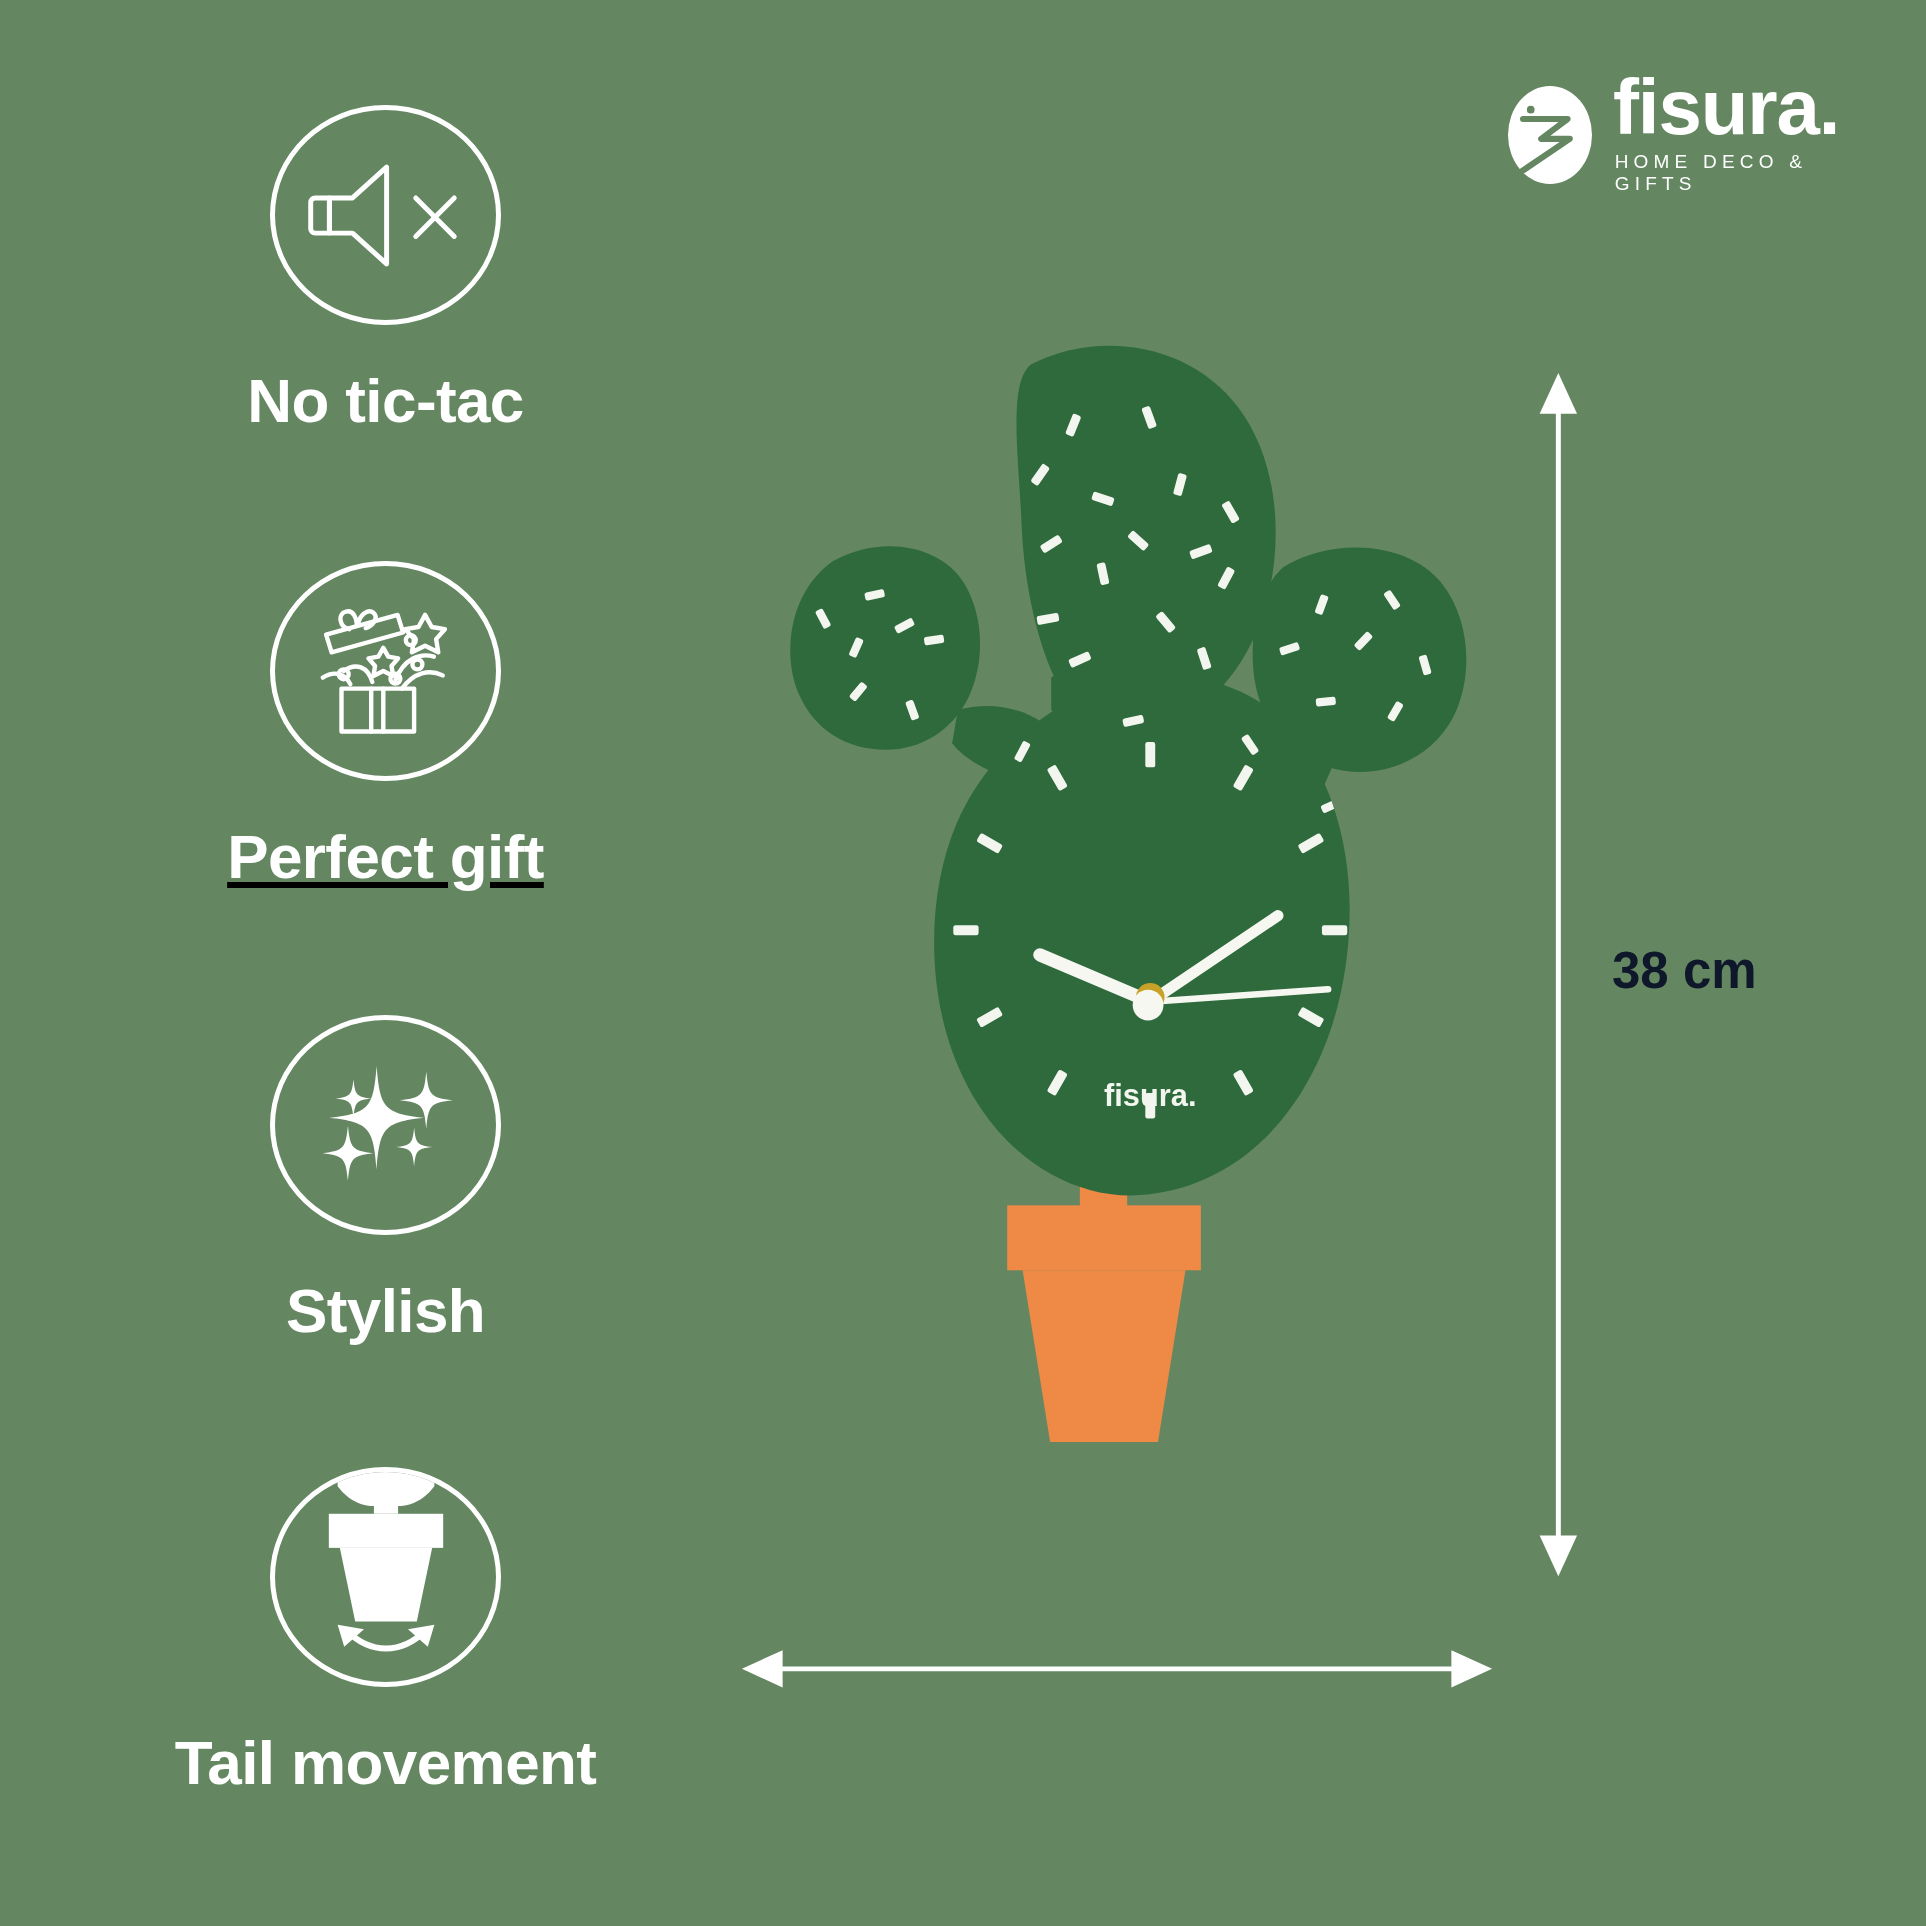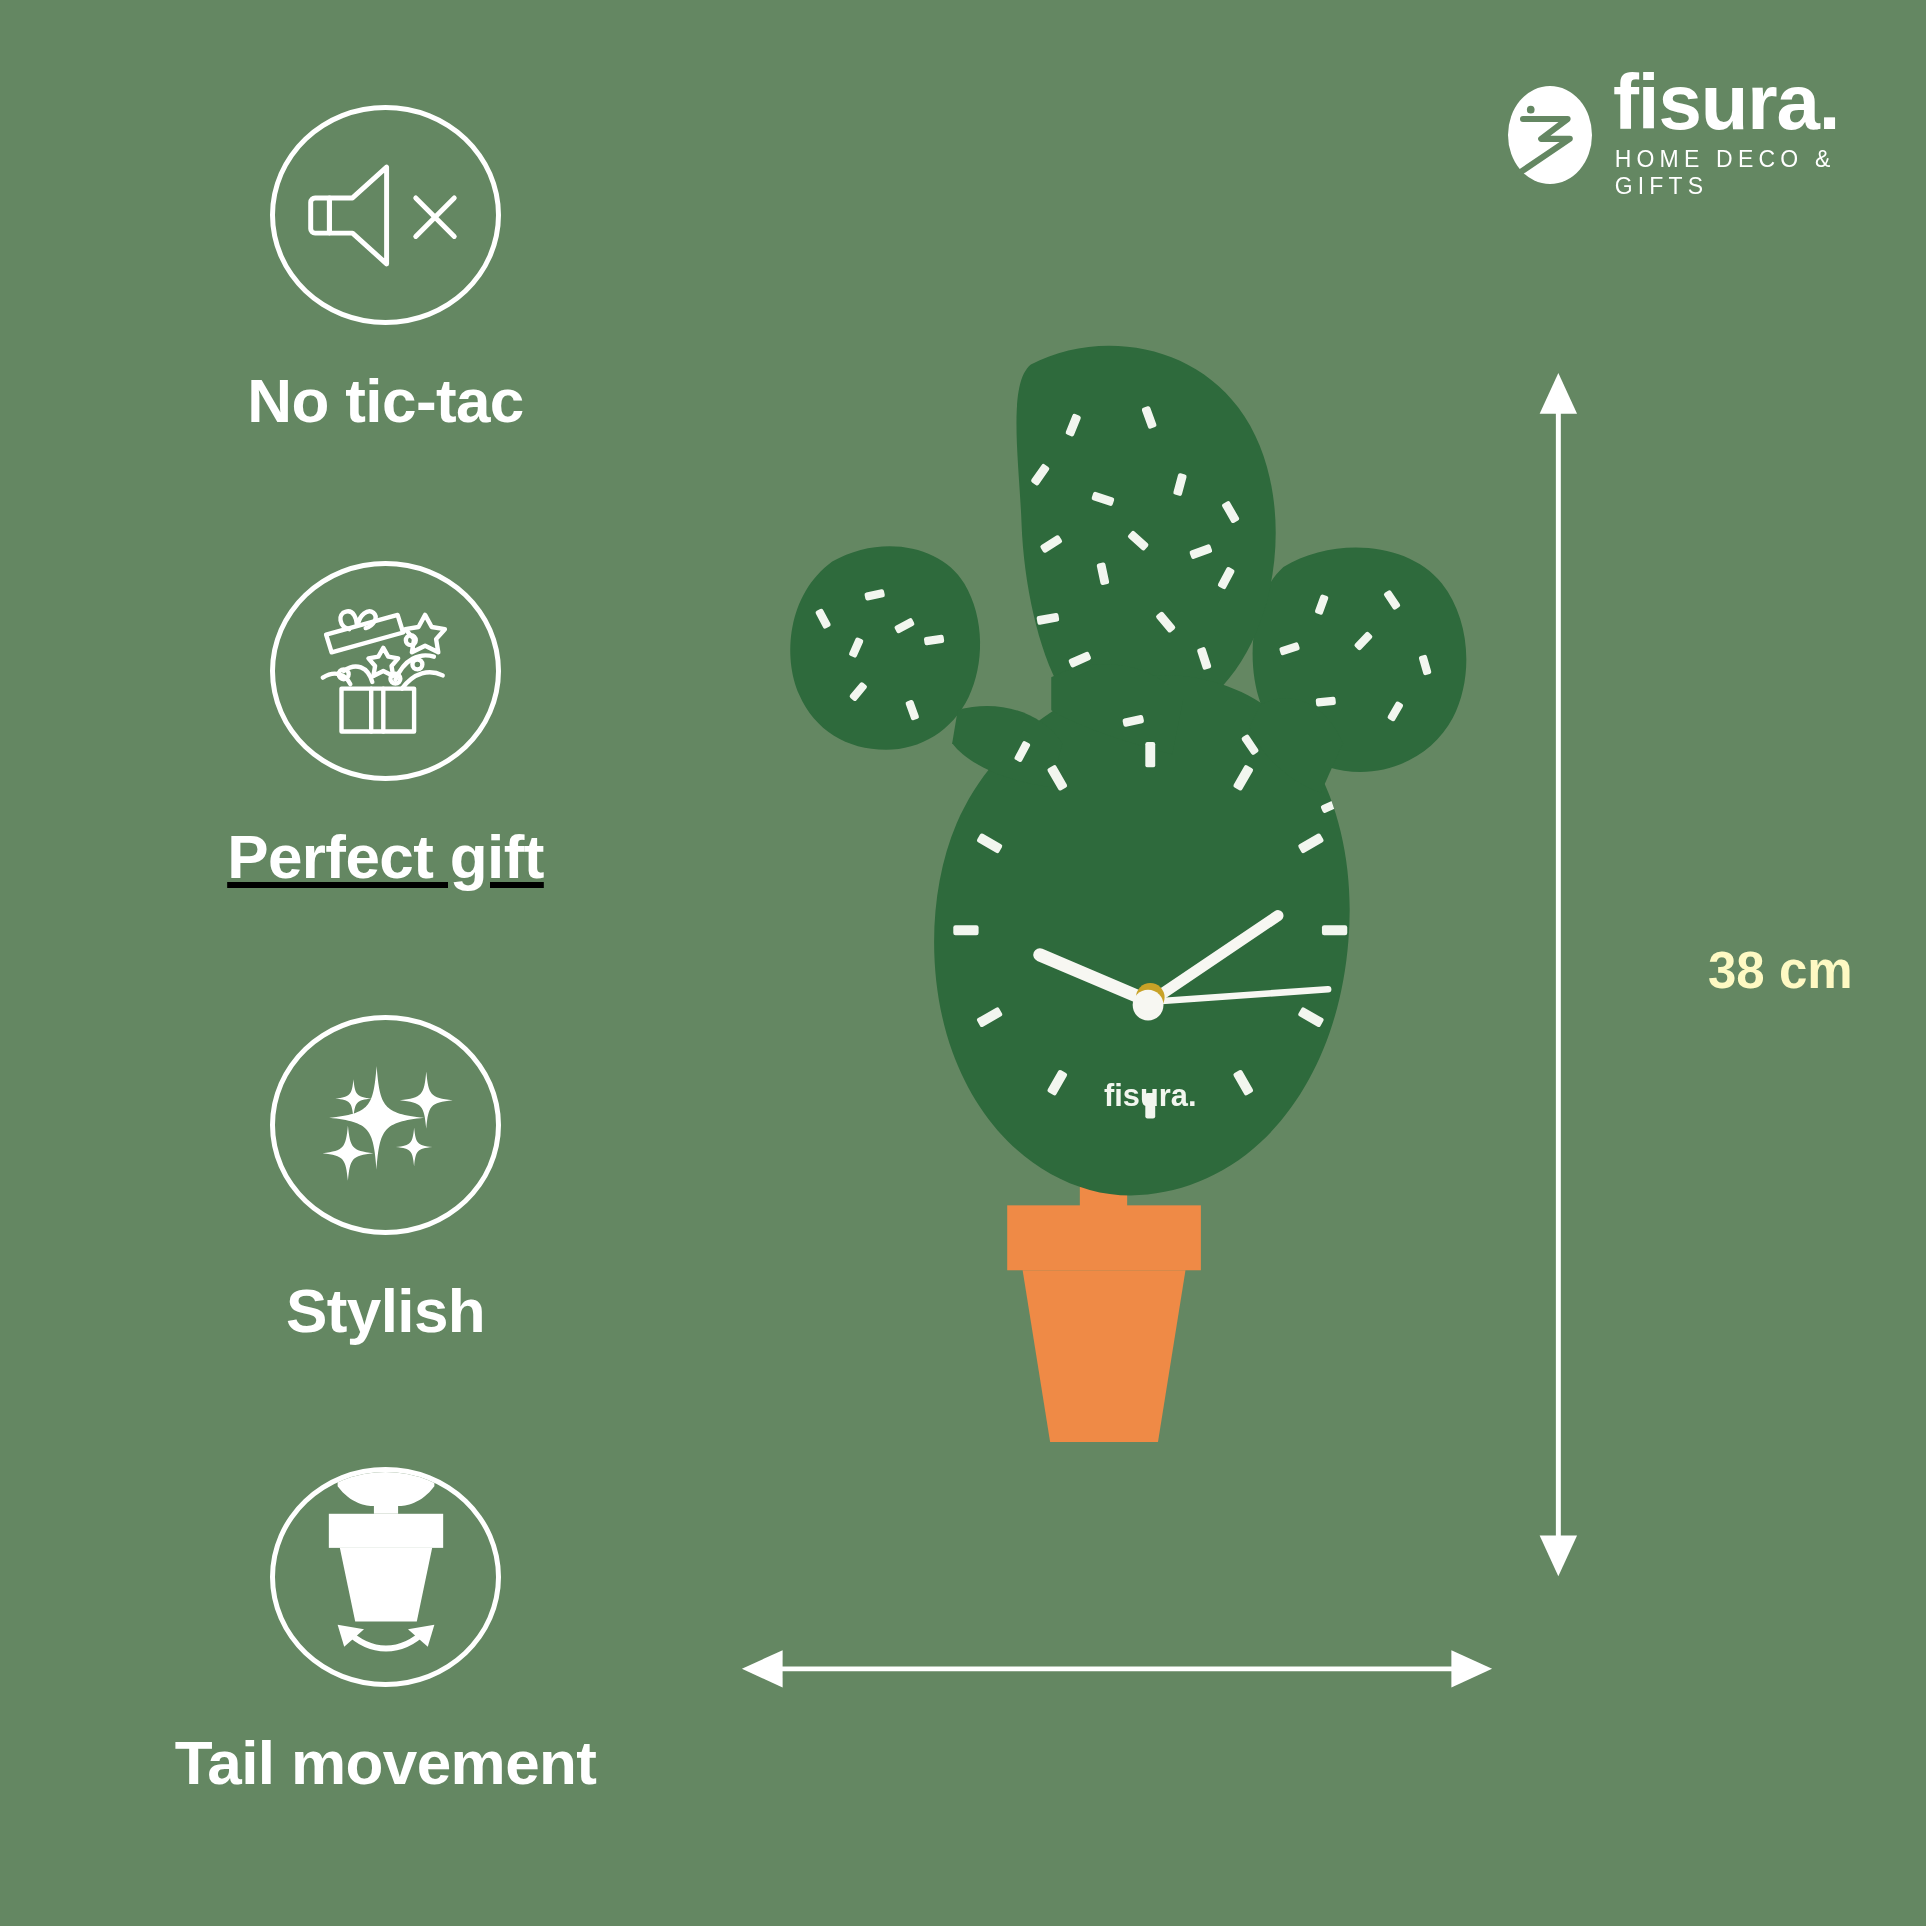--- a/index.html
+++ b/index.html
@@ -49,21 +49,21 @@
     padding-bottom: 3.3px;
   }
   #logo-wordmark {
     font-size: 78px;
     font-weight: bold;
     color: #ffffff;
     line-height: 0.92;
     letter-spacing: -1.1px;
   }
   #logo-tagline {
-    font-size: 23px;
+    font-size: 19px;
     font-weight: normal;
     color: #ffffff;
     letter-spacing: 5.2px;
     margin-top: 6.6px;
     margin-left: 1.7px;
   }
 
   
   .feature {
     position: absolute;
@@ -114,25 +114,25 @@
   
   #dim-height {
     position: absolute;
     left: 1524px;
     top: 363px;
     width: 72px;
     height: 1222px;
   }
   #dim-height-label {
     position: absolute;
-    left: 1708px;
+    left: 1612px;
     top: 941px;
     font-size: 51px;
     font-weight: bold;
-    color: #fef9c3;
+    color: #0f172a;
     white-space: nowrap;
   }
   #dim-width {
     position: absolute;
     left: 732px;
     top: 1640px;
     width: 770px;
     height: 61px;
   }
   #dim-width-label {

